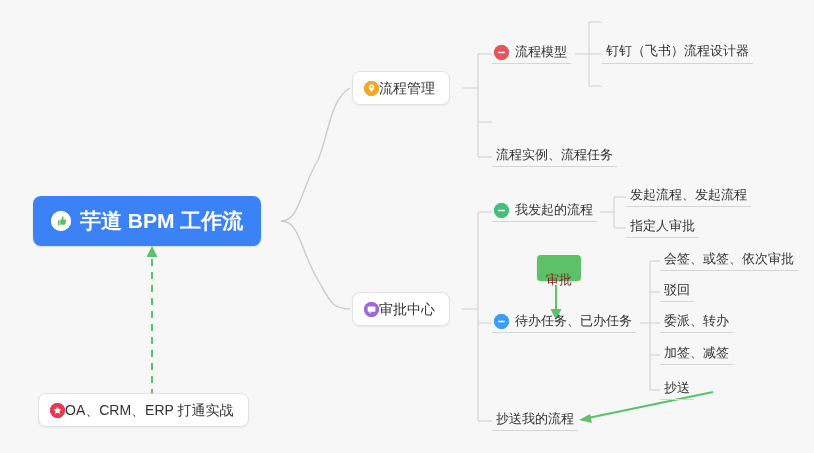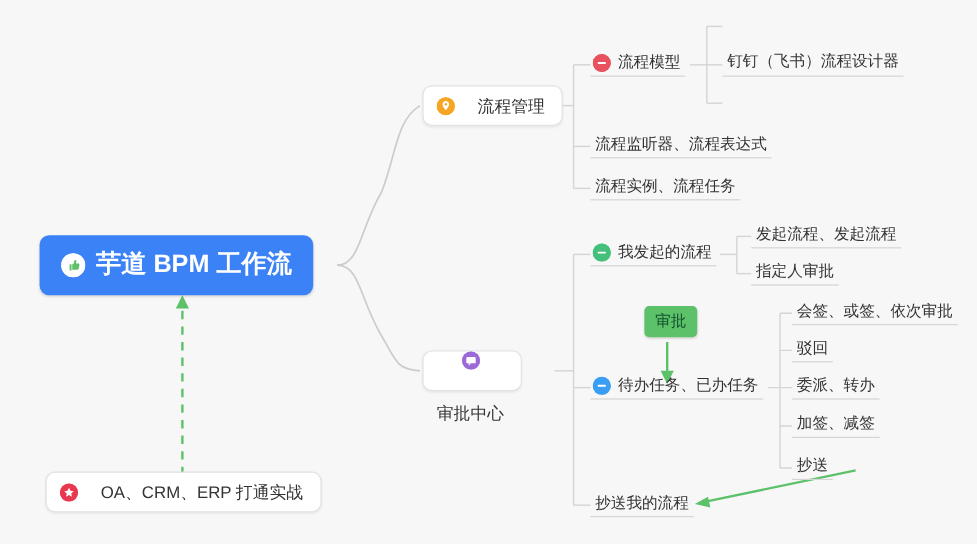--- a/index.html
+++ b/index.html
@@ -32,43 +32,43 @@
   
   .card{
     background:#ffffff;
     border:1px solid #e2e2e2;
     border-radius:8px;
     height:34px;
     line-height:34px;
     padding:0 14px 0 11px;
     font-size:14px;
     color:#333;
-    display:flex;align-items:center;gap:19px;
+    display:flex;align-items:center;gap:0;
     box-shadow:0 1px 2px rgba(0,0,0,0.06);
   }
 
   
   .uline{
     font-size:13px;
     color:#333;
     border-bottom:1px solid #d5d5d5;
     padding:0 4px 3px 4px;
     height:20px;
     line-height:18px;
     display:flex;align-items:center;gap:6px;
   }
   .uline.icon-node{padding-left:2px;}
 
   
   .greenbox{
     background:#5cc168;
-    color:#14532d;
+    color:#7f1d1d;
     font-size:13px;
     border-radius:4px;
-    padding:0 9px;
+    padding:12px 9px;
     height:26px;line-height:26px;
     box-shadow:0 1px 2px rgba(0,0,0,0.12);
   }
 
   
   .ico{
     width:15px;height:15px;border-radius:50%;
     display:inline-flex;align-items:center;justify-content:center;
     flex:0 0 auto;
     font-size:9px;color:#fff;line-height:1;
@@ -171,28 +171,25 @@
           <rect x="4" y="6.7" width="7" height="1.6" rx="0.8" fill="#fff"></rect>
         </svg>
     </span>
     <span>流程模型</span>
   </div>
 
   <div class="node uline" style="left:602px;top:44px;align-items:flex-end;">
     <span>钉钉（飞书）流程设计器</span>
   </div>
 
-  <div class="node uline" style="left:492px;top:112px;">
-    <span>流程监听器、流程表达式</span>
-  </div>
   <div class="node uline" style="left:492px;top:147px;">
     <span>流程实例、流程任务</span>
   </div>
 
-  <div class="node card" style="left:352px;top:292px;flex-direction:column;">
+  <div class="node card" style="left:352px;top:292px;">
     <span class="ico ico-purple">
       <svg width="15" height="15" viewBox="0 0 15 15">
           <circle cx="7.5" cy="7.5" r="7.5" fill="#9b6ad8"></circle>
           <rect x="3.6" y="4.4" width="7.8" height="5.4" rx="1" fill="#fff"></rect>
           <path d="M5.6 9.8l0 2 2-2z" fill="#fff"></path>
         </svg>
     </span>
     <span>审批中心</span>
   </div>
 

